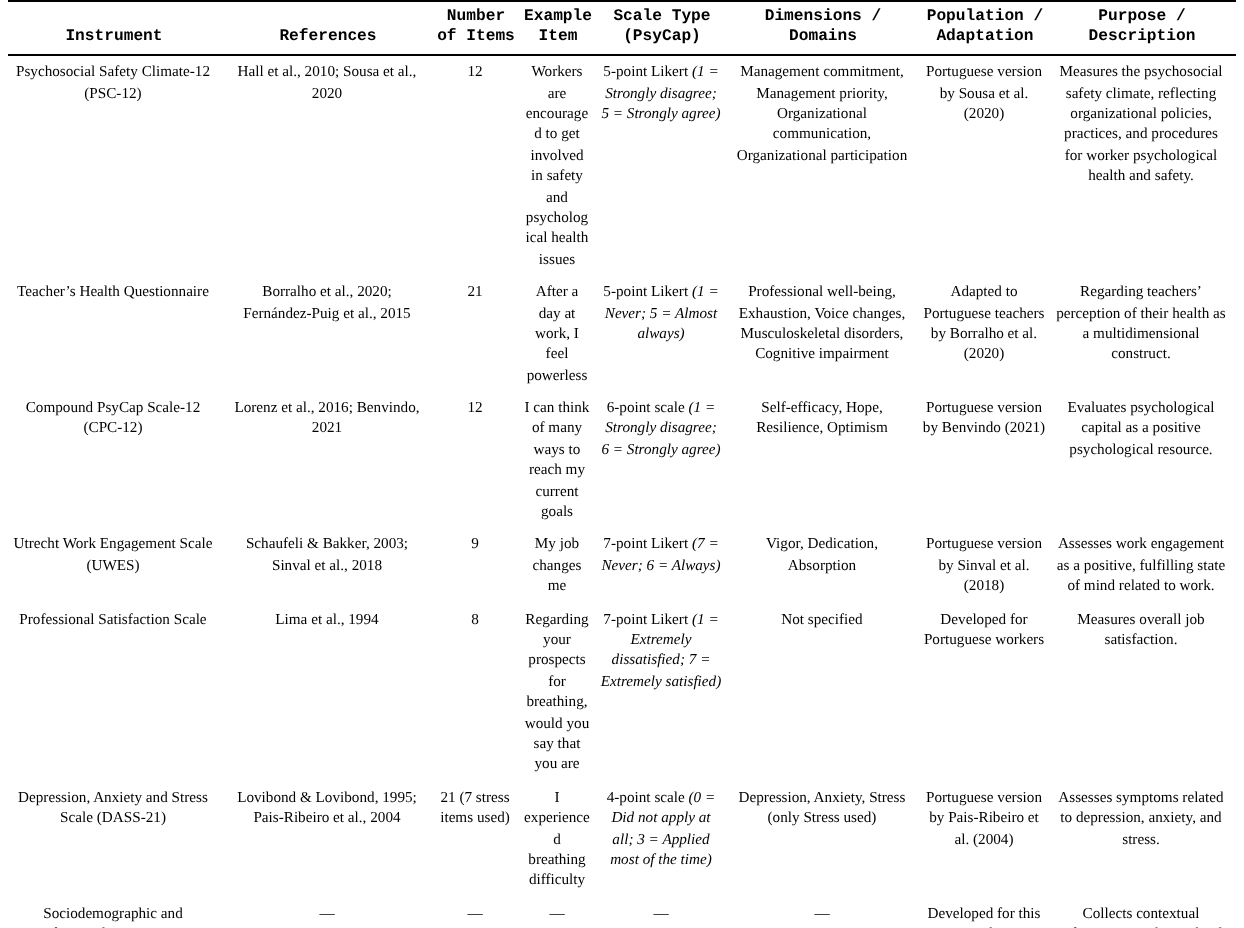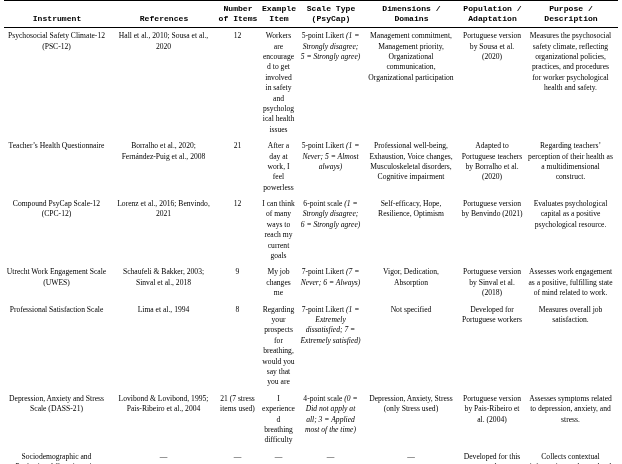--- a/index.html
+++ b/index.html
@@ -119,21 +119,21 @@
           <td>Hall et al., 2010; Sousa et al., 2020</td>
           <td>12</td>
           <td>Workers are encouraged to get involved in safety and psychological health issues</td>
           <td><span>5-point Likert</span> <em class="ital">(1 = Strongly disagree; 5 = Strongly agree)</em></td>
           <td>Management commitment, Management priority, Organizational communication, Organizational participation</td>
           <td>Portuguese version by Sousa et al. (2020)</td>
           <td>Measures the psychosocial safety climate, reflecting organizational policies, practices, and procedures for worker psychological health and safety.</td>
         </tr>
         <tr>
           <td>Teacher’s Health Questionnaire</td>
-          <td>Borralho et al., 2020; Fernández-Puig et al., 2008</td>
+          <td>Borralho et al., 2020; Fernández-Puig et al., 2015</td>
           <td>21</td>
           <td>After a day at work, I feel powerless</td>
           <td><span>5-point Likert</span> <em class="ital">(1 = Never; 5 = Almost always)</em></td>
           <td>Professional well-being, Exhaustion, Voice changes, Musculoskeletal disorders, Cognitive impairment</td>
           <td>Adapted to Portuguese teachers by Borralho et al. (2020)</td>
           <td>Regarding teachers’ perception of their health as a multidimensional construct.</td>
         </tr>
         <tr>
           <td>Compound PsyCap Scale-12 (CPC-12)</td>
           <td>Lorenz et al., 2016; Benvindo, 2021</td>

